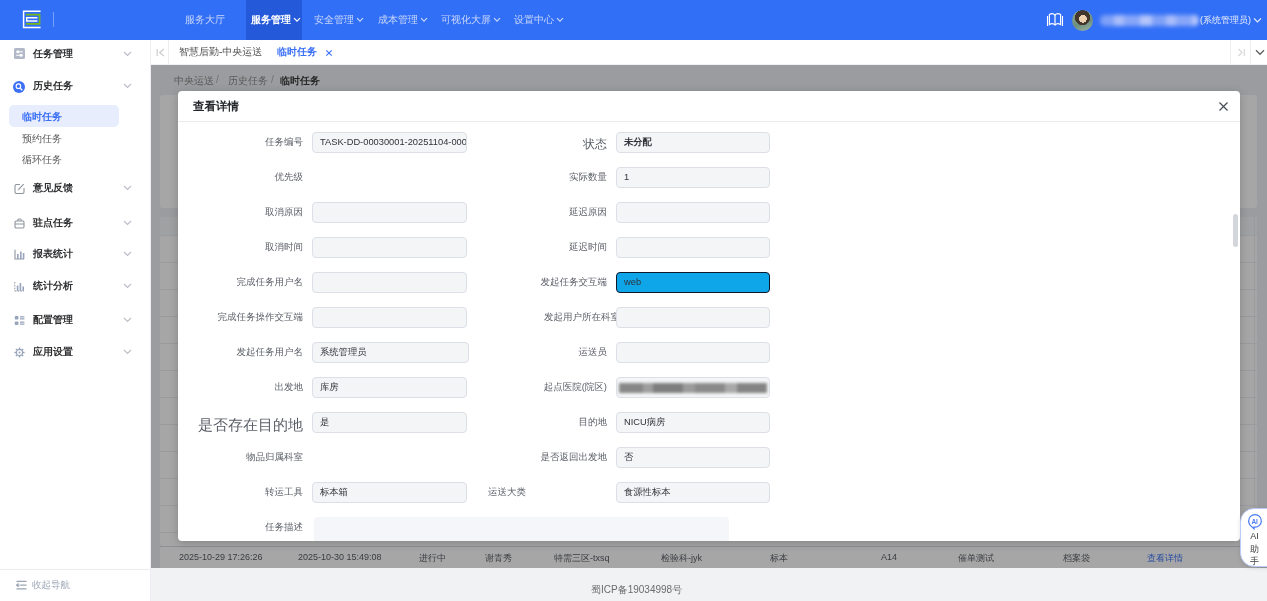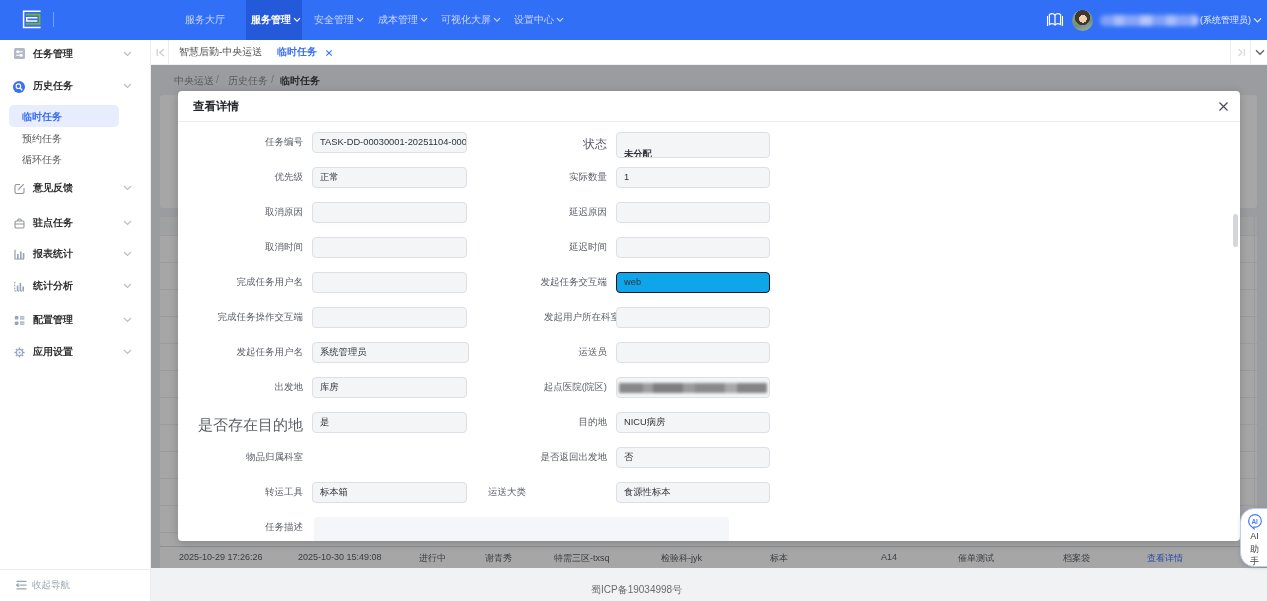--- a/index.html
+++ b/index.html
@@ -228,23 +228,22 @@
 
 <div class="abs" style="left:178px;top:91px;width:1062px;height:450px;background:#fff;border-radius:4px;box-shadow:0 2px 10px rgba(0,0,0,0.2);overflow:hidden;">
   <div class="abs" style="left:15px;top:8px;font-size:11.5px;font-weight:bold;color:#23262b;">查看详情</div>
   <svg class="abs" style="left:1040px;top:10px;" width="11" height="11" viewBox="0 0 11 11">
       <path d="M1.5,1.5 L9.5,9.5 M9.5,1.5 L1.5,9.5" stroke="#474b55" stroke-width="1.2"></path>
     </svg>
   <div class="abs" style="left:0;top:30px;width:1062px;height:1px;background:#e9ebef;"></div>
   <div class="abs" style="left:0;top:45px;width:125px;text-align:right;font-size:9.5px;color:#5a5e66;">任务编号</div>
   <div class="abs" style="left:134px;top:40.5px;width:155px;height:21px;background:#f4f5f7;border:1px solid #dcdfe6;border-radius:4px;font-size:9.3px;color:#2f3339;line-height:19px;padding:0 7px;overflow:hidden;white-space:nowrap;">TASK-DD-00030001-20251104-0000</div>
   <div class="abs" style="left:229px;top:45px;width:200px;text-align:right;font-size:12px;color:#5a5e66;">状态</div>
-  <div class="abs" style="left:438px;top:40.5px;width:154px;font-weight:bold;height:21px;background:#f4f5f7;border:1px solid #dcdfe6;border-radius:4px;font-size:9.3px;color:#2f3339;line-height:19px;padding:12px 7px;overflow:hidden;white-space:nowrap;">未分配</div>
+  <div class="abs" style="left:438px;top:40.5px;width:154px;font-weight:bold;height:21px;background:#f4f5f7;border:1px solid #dcdfe6;border-radius:4px;font-size:9.3px;color:#2f3339;line-height:19px;padding:0 7px;overflow:hidden;white-space:nowrap;">未分配</div>
   <div class="abs" style="left:0;top:80px;width:125px;text-align:right;font-size:9.5px;color:#5a5e66;">优先级</div>
-  <div class="abs" style="left:134px;top:75.5px;width:155px;height:21px;background:#f4f5f7;border:1px solid #dcdfe6;border-radius:4px;font-size:9.3px;color:#2f3339;line-height:19px;padding:0 7px;overflow:hidden;white-space:nowrap;">正常</div>
   <div class="abs" style="left:229px;top:80px;width:200px;text-align:right;font-size:9.5px;color:#5a5e66;">实际数量</div>
   <div class="abs" style="left:438px;top:75.5px;width:154px;height:21px;background:#f4f5f7;border:1px solid #dcdfe6;border-radius:4px;font-size:9.3px;color:#2f3339;line-height:19px;padding:0 7px;overflow:hidden;white-space:nowrap;">1</div>
   <div class="abs" style="left:0;top:115px;width:125px;text-align:right;font-size:9.5px;color:#5a5e66;">取消原因</div>
   <div class="abs" style="left:134px;top:110.5px;width:155px;height:21px;background:#f4f5f7;border:1px solid #dcdfe6;border-radius:4px;font-size:9.3px;color:#2f3339;line-height:19px;padding:0 7px;overflow:hidden;white-space:nowrap;"></div>
   <div class="abs" style="left:229px;top:115px;width:200px;text-align:right;font-size:9.5px;color:#5a5e66;">延迟原因</div>
   <div class="abs" style="left:438px;top:110.5px;width:154px;height:21px;background:#f4f5f7;border:1px solid #dcdfe6;border-radius:4px;font-size:9.3px;color:#2f3339;line-height:19px;padding:0 7px;overflow:hidden;white-space:nowrap;"></div>
   <div class="abs" style="left:0;top:150px;width:125px;text-align:right;font-size:9.5px;color:#5a5e66;">取消时间</div>
   <div class="abs" style="left:134px;top:145.5px;width:155px;height:21px;background:#f4f5f7;border:1px solid #dcdfe6;border-radius:4px;font-size:9.3px;color:#2f3339;line-height:19px;padding:0 7px;overflow:hidden;white-space:nowrap;"></div>
   <div class="abs" style="left:229px;top:150px;width:200px;text-align:right;font-size:9.5px;color:#5a5e66;">延迟时间</div>
   <div class="abs" style="left:438px;top:145.5px;width:154px;height:21px;background:#f4f5f7;border:1px solid #dcdfe6;border-radius:4px;font-size:9.3px;color:#2f3339;line-height:19px;padding:0 7px;overflow:hidden;white-space:nowrap;"></div>

